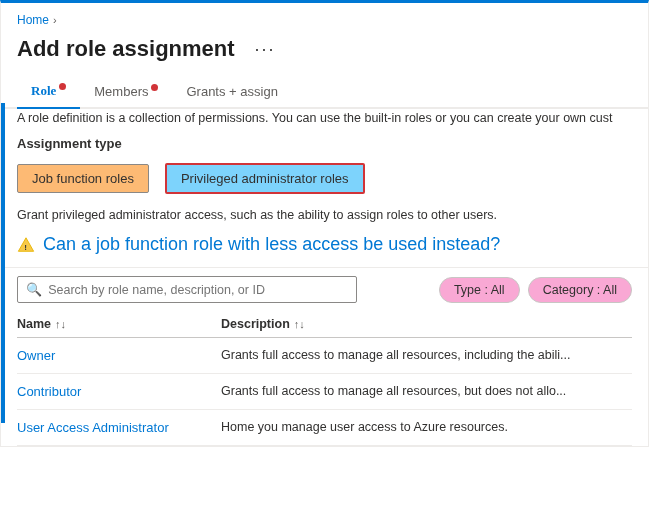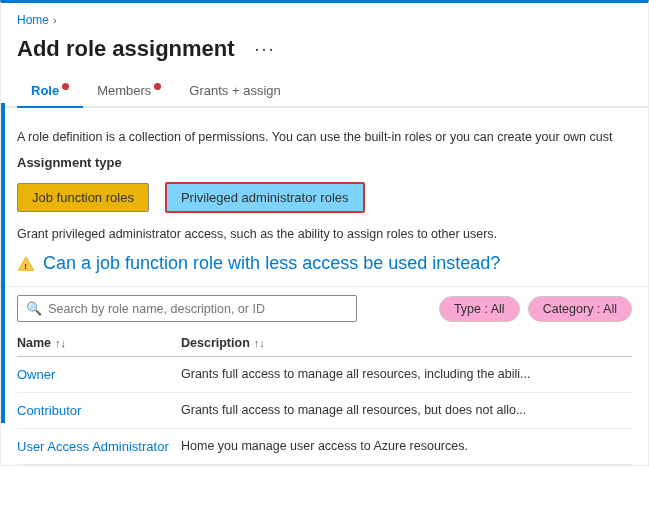--- a/index.html
+++ b/index.html
@@ -61,33 +61,34 @@
       cursor: pointer;
       color: #605e5c;
       border-bottom: 2px solid transparent;
       margin-bottom: -2px;
       position: relative;
     }
     .tab.active {
       color: #0078d4;
       border-bottom: 2px solid #0078d4;
       font-weight: 600;
+      font-family: Liberation Serif, serif;
     }
     .tab-dot {
       width: 7px;
       height: 7px;
       background: #d13438;
       border-radius: 50%;
       display: inline-block;
       margin-left: 3px;
       vertical-align: super;
       font-size: 0;
     }
     .description-text {
-      padding: 20px 16px 6px 16px;
+      padding: 0 16px 6px 16px;
       font-size: 12.5px;
       color: #323130;
       line-height: 1.5;
     }
     .assignment-type-label {
       padding: 2px 16px 8px 16px;
       font-size: 13px;
       font-weight: 600;
       color: #323130;
     }
@@ -95,21 +96,21 @@
       display: flex;
       align-items: center;
       padding: 4px 16px 10px 16px;
       gap: 16px;
     }
     .role-type-btn {
       padding: 6px 14px;
       font-size: 13px;
       cursor: pointer;
       border: 1px solid #8a8886;
-      background: #eab308;
+      background: #fdba74;
       color: #323130;
       border-radius: 2px;
     }
     .role-type-btn.selected {
       border: 2px solid #d13438;
       color: #323130;
       font-weight: 500;
       background: #7dd3fc;
       outline: none;
     }
@@ -182,21 +183,21 @@
       padding: 0 16px;
     }
     .table-header-row {
       display: flex;
       padding: 6px 0;
       border-bottom: 1px solid #c8c6c4;
       font-weight: 600;
       font-size: 12.5px;
       color: #323130;
     }
-    .col-name { width: 164px; display: flex; align-items: center; gap: 4px; }
+    .col-name { width: 204px; display: flex; align-items: center; gap: 4px; }
     .col-desc { flex: 1; display: flex; align-items: center; gap: 4px; }
     .sort-icon { font-size: 11px; color: #605e5c; }
     .table-row {
       display: flex;
       padding: 10px 0;
       border-bottom: 1px solid #edebe9;
       align-items: flex-start;
     }
     .table-row .col-name {
       font-weight: 400;

